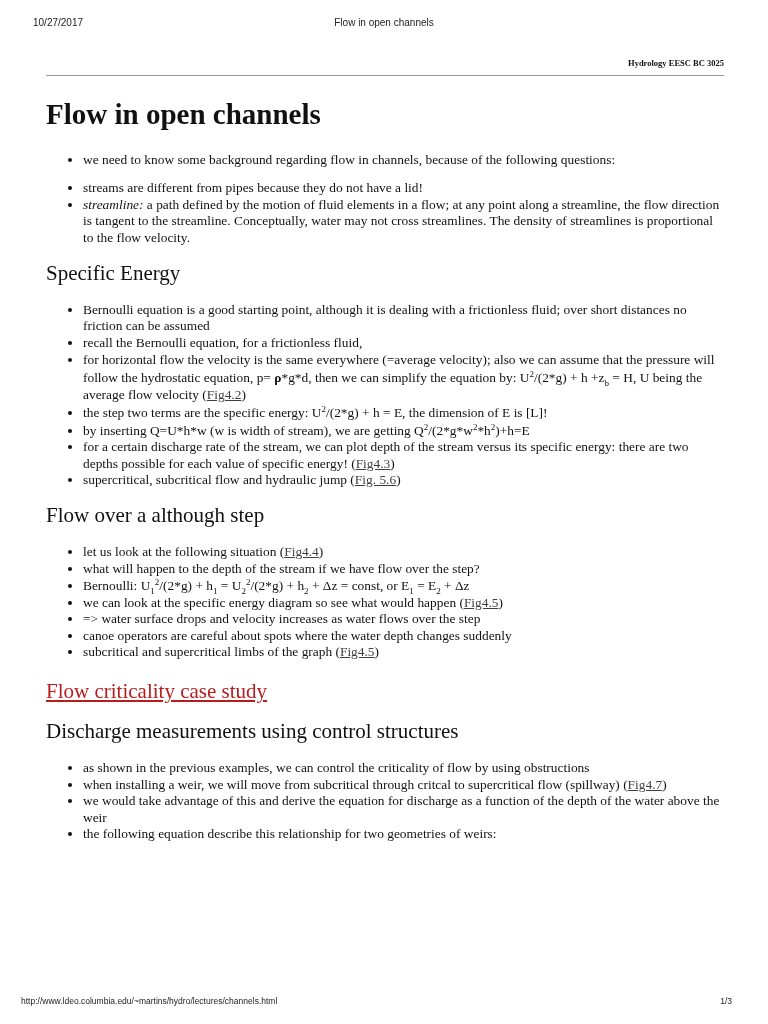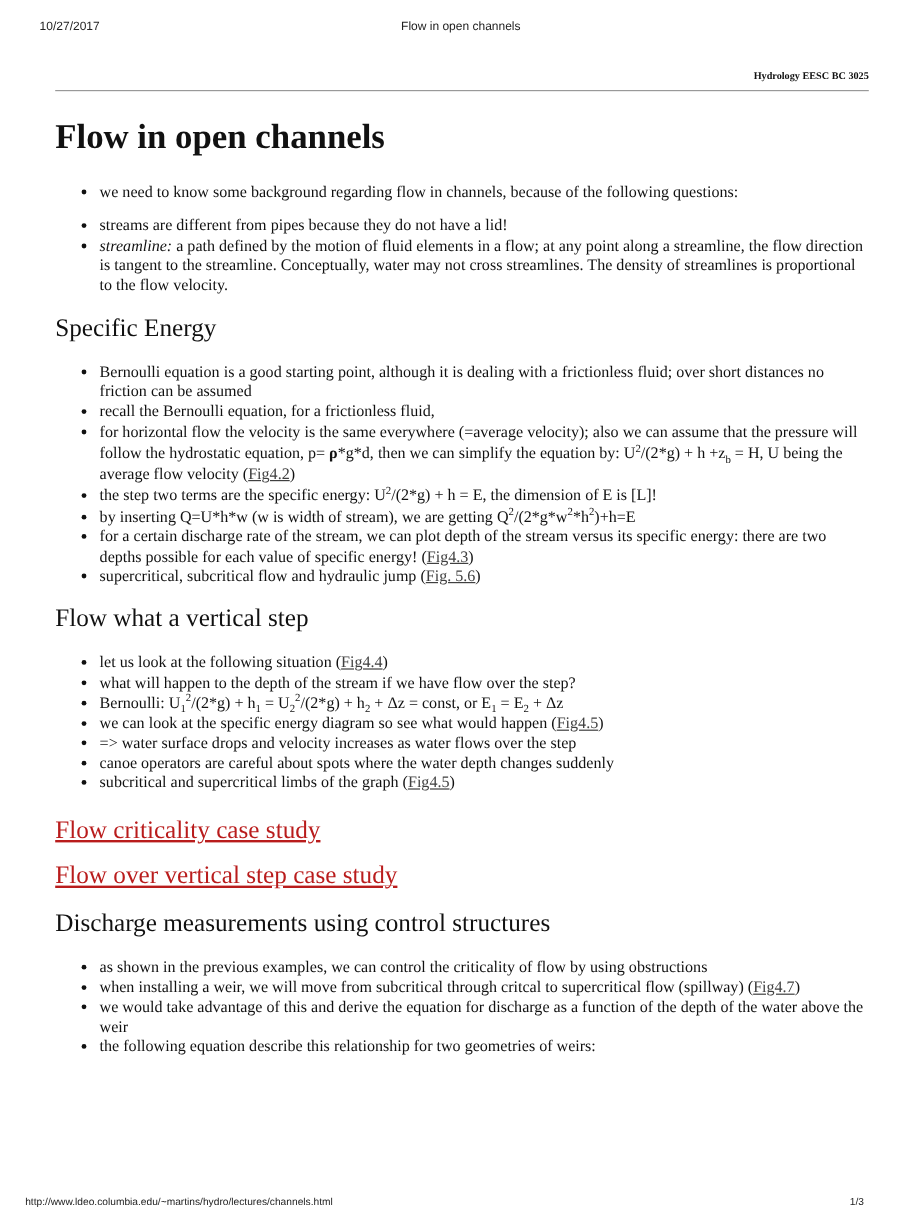--- a/index.html
+++ b/index.html
@@ -16,21 +16,21 @@
   h2.link-h a { color:#b91c1c; text-decoration:underline; }
   ul { margin:0; padding-left:37px; list-style:disc; }
   ul ul { padding-left:31px; list-style:circle; }
   li { font-size:13.4px; line-height:16.4px; margin:0; }
   li.tall { line-height:17.6px; }
   a.fig { color:#404040; text-decoration:underline; }
   sup, sub { font-size:9px; line-height:0; }
   .gap { height:12px; }
   .footer { position:absolute; top:996px; font-family:"Liberation Sans", sans-serif; font-size:8.5px; color:#222; }
   #ftr-url { left:21px; }
-  #ftr-page { right:48px; }
+  #ftr-page { right:36px; }
 </style>
 </head>
 <body>
 
 <div class="print-hdr" id="hdr-date">10/27/2017</div>
 <div class="print-hdr" id="hdr-title">Flow in open channels</div>
 <div class="course">Hydrology EESC BC 3025</div>
 <div class="rule"></div>
 
 <div class="content">
@@ -50,33 +50,32 @@
   <ul>
     <li>Bernoulli equation is a good starting point, although it is dealing with a frictionless fluid; over short distances no friction can be assumed</li>
     <li>recall the Bernoulli equation, for a frictionless fluid,</li>
     <li class="tall"><span>for horizontal flow the velocity is the same everywhere (=average velocity); also we can assume that the pressure will follow the hydrostatic equation, p= </span><b>ρ</b><span>*g*d, then  we can simplify the equation by: U</span><sup>2</sup><span>/(2*g) + h +z</span><sub>b</sub><span> = H, U being the average flow velocity (</span><a class="fig" href="#">Fig4.2</a><span>)</span></li>
     <li class="tall"><span>the step two terms are the specific energy: U</span><sup>2</sup><span>/(2*g) + h = E, the dimension of E is [L]!</span></li>
     <li class="tall"><span>by inserting Q=U*h*w (w is width of stream), we are getting Q</span><sup>2</sup><span>/(2*g*w</span><sup>2</sup><span>*h</span><sup>2</sup><span>)+h=E</span></li>
     <li><span>for a certain discharge rate of the stream, we can plot depth of the stream versus its specific energy: there are two depths possible for each value of specific energy! (</span><a class="fig" href="#">Fig4.3</a><span>)</span></li>
     <li><span>supercritical, subcritical flow and hydraulic jump (</span><a class="fig" href="#">Fig. 5.6</a><span>)</span></li>
   </ul>
 
-  <h2>Flow what a vertical step</h2>
+  <h2>Flow over a although step</h2>
   <ul>
     <li><span>let us look at the following situation (</span><a class="fig" href="#">Fig4.4</a><span>)</span></li>
     <li>what will happen to the depth of the stream if we have flow over the step?</li>
     <li class="tall"><span>Bernoulli: U</span><sub>1</sub><sup>2</sup><span>/(2*g) + h</span><sub>1</sub><span> = U</span><sub>2</sub><sup>2</sup><span>/(2*g) + h</span><sub>2</sub><span> + Δz = const, or E</span><sub>1</sub><span> = E</span><sub>2</sub><span> + Δz</span></li>
     <li><span>we can look at the specific energy diagram so see what would happen (</span><a class="fig" href="#">Fig4.5</a><span>)</span></li>
     <li>=&gt; water surface drops and velocity increases as water flows over the step</li>
     <li>canoe operators are careful about spots where the water depth changes suddenly</li>
     <li><span>subcritical and supercritical limbs of the graph (</span><a class="fig" href="#">Fig4.5</a><span>)</span></li>
   </ul>
 
   <h2 class="link-h" style="margin-top:18px;"><a href="#">Flow criticality case study</a></h2>
-  <h2 class="link-h"><a href="#">Flow over vertical step case study</a></h2>
 
   <h2>Discharge measurements using control structures</h2>
   <ul>
     <li>as shown in the previous examples, we can control the criticality of flow by using obstructions</li>
     <li><span>when installing a weir, we will move from subcritical through critcal to supercritical flow (spillway) (</span><a class="fig" href="#">Fig4.7</a><span>)</span></li>
     <li>we would take advantage of this and derive the equation for discharge as a function of the depth of the water above the weir</li>
     <li>the following equation describe this relationship for two geometries of weirs:</li>
   </ul>
 </div>
 

